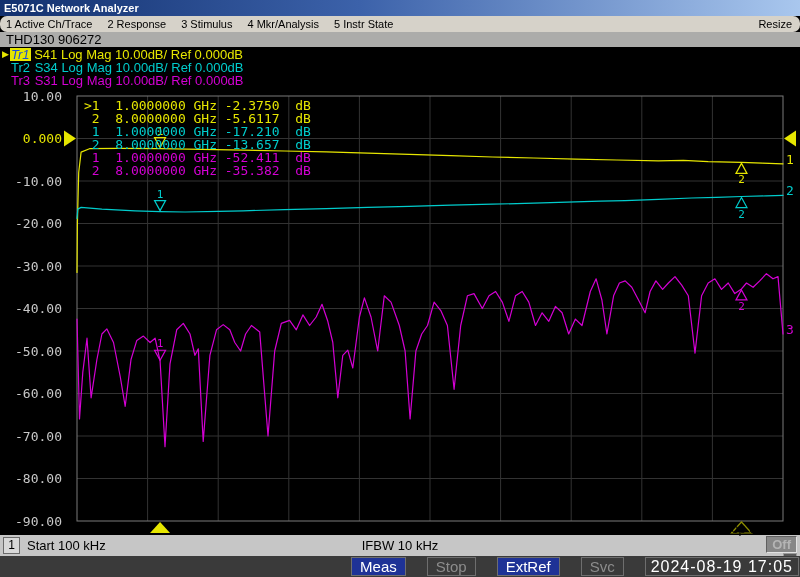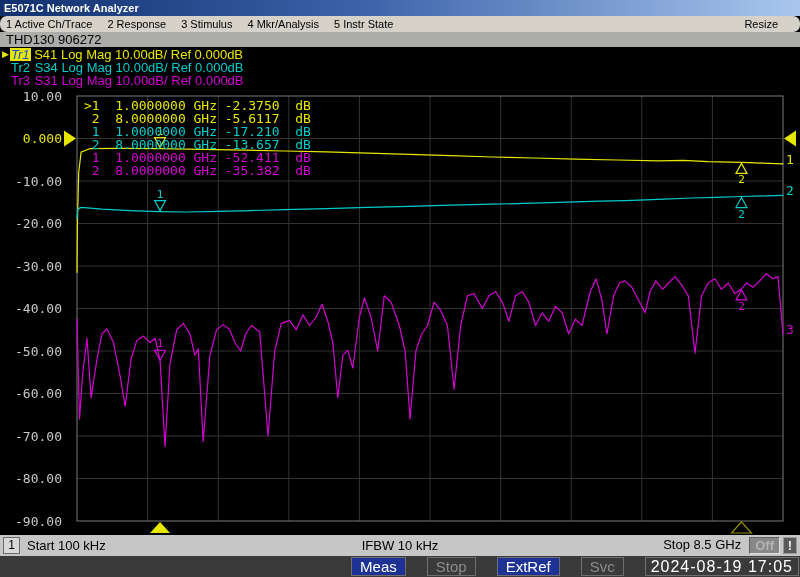--- a/index.html
+++ b/index.html
@@ -5,21 +5,21 @@
   html,body{margin:0;padding:0;background:#000;}
   .page{position:relative;width:800px;height:577px;overflow:hidden;background:#000;
         font-family:"Liberation Sans",sans-serif;}
   
   .titlebar{position:absolute;left:0;top:0;width:800px;height:16px;
             background:linear-gradient(to right,#12306e,#3c62aa 45%,#a9c7ee);
             color:#fff;font-size:11px;font-weight:bold;line-height:16px;padding-left:4px;box-sizing:border-box;}
   .menubar{position:absolute;left:0;top:16px;width:800px;height:16px;background:#d6d2c9;
            display:flex;align-items:center;font-size:11px;color:#000;box-sizing:border-box;padding:0 6px;border-radius:7px;}
   .menubar .mi{margin-right:15px;white-space:nowrap;}
-  .menubar .resize{margin-left:auto;margin-right:16px;}
+  .menubar .resize{margin-left:auto;margin-right:2px;}
   .thdbar{position:absolute;left:0;top:32px;width:800px;height:30px;background:#acacaa;
           color:#000;font-size:13px;line-height:15px;padding-left:6px;box-sizing:border-box;
           border-bottom:1px solid #4a4a4a;}
   
   .screen{position:absolute;left:0;top:47px;width:800px;height:488px;background:#000;}
   .mono{font-family:"DejaVu Sans Mono",monospace;}
   .c-y{color:#e6e600;} .c-c{color:#00cccc;} .c-m{color:#d400d4;}
   .trdefs{position:absolute;left:2px;top:1px;}
   .trdef{display:flex;align-items:center;height:13px;line-height:13px;font-size:13px;white-space:pre;}
   .tr-arrow{color:#e6e600;font-size:9px;width:8px;line-height:13px;}
@@ -30,21 +30,21 @@
   .mk-sel{width:1ch;} .mk-num{width:1ch;margin-right:2ch;}
   .mk-freq{width:9ch;text-align:right;} .mk-unit{margin-left:1ch;width:3ch;}
   .mk-val{margin-left:1ch;width:7ch;} .mk-vunit{margin-left:2ch;}
   svg.plot{position:absolute;left:0;top:41px;}
   
   .graybar{position:absolute;left:0;top:535px;width:800px;height:21px;background:#c6c6c6;
            display:flex;align-items:center;font-size:13px;color:#000;box-sizing:border-box;padding:0 3px;}
   .chanbox{width:15px;height:15px;line-height:15px;text-align:center;background:#d8d8d8;
            border:1px solid #6a6a6a;margin-right:7px;font-size:12px;}
   .ifbw{position:absolute;left:0;width:800px;text-align:center;pointer-events:none;}
-  .grp-right{margin-left:auto;display:flex;align-items:flex-start;}
+  .grp-right{margin-left:auto;display:flex;align-items:flex-end;flex-direction:column;}
   .offbox{background:#878787;color:#b4b4b4;font-weight:bold;padding:0 5px;height:15px;line-height:15px;
           margin-left:8px;border:1px solid;border-color:#5f5f5f #e2e2e2 #e2e2e2 #5f5f5f;}
   .alertbox{background:#5a5a5a;color:#f0f0f0;font-weight:bold;width:12px;height:15px;line-height:15px;
             text-align:center;margin-left:3px;border:1px solid #9a9a9a;}
   .darkbar{position:absolute;left:0;top:556px;width:800px;height:21px;background:#3a3a3a;
            display:flex;align-items:center;justify-content:flex-end;box-sizing:border-box;padding:0 1px;gap:18px;}
   .cell{border:1px solid #6e6e6e;margin-left:3px;padding:0 8px;font-size:15px;height:17px;line-height:17px;}
   .cell.on{background:#1e3296;color:#fff;}
   .cell.off{background:#3a3a3a;color:#8c8c8c;}
   .cell.dt{font-size:16px;color:#fff;letter-spacing:1px;padding:0 5px;text-align:center;}

